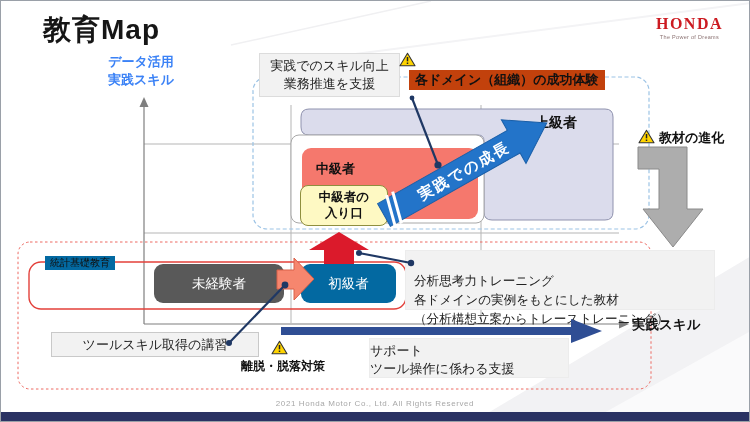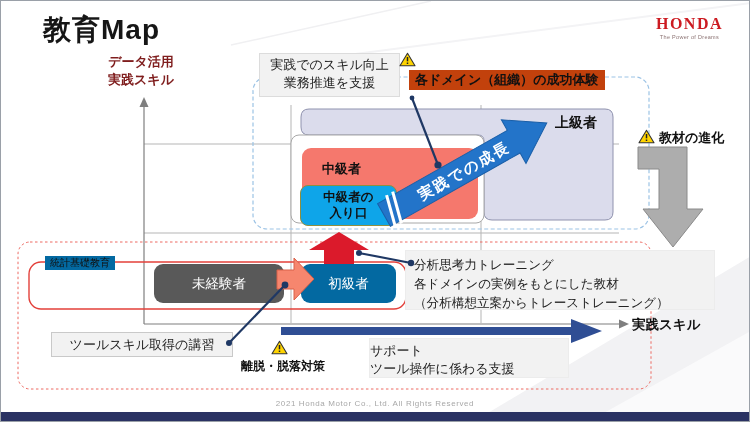--- a/index.html
+++ b/index.html
@@ -14,41 +14,41 @@
   .pre { white-space: pre-line; }
   svg.layer { position: absolute; left: 0; top: 0; width: 750px; height: 422px; }
   svg.fg { pointer-events: none; }
 
   .title { left: 18px; top: 10px; font-size: 28px; font-weight: bold; color: #161616; letter-spacing: 1px; margin-left: 24px; }
 
   .logo { right: 26px; top: 15px; text-align: center; }
   .logo .brand { font-family: "Liberation Serif", serif; font-weight: bold; font-size: 16px; letter-spacing: 1.5px; color: #cc1a21; line-height: 1; text-align: right; }
   .logo .tagline { font-size: 5.5px; color: #8c7373; margin-top: 2px; letter-spacing: 0.3px; }
 
-  .y-label { left: 88px; top: 52px; width: 104px; text-align: center; font-weight: bold; font-size: 13px; line-height: 1.35; color: #7f1d1d; }
+  .y-label { left: 88px; top: 52px; width: 104px; text-align: center; font-weight: bold; font-size: 13px; line-height: 1.35; color: #3b82f6; }
   .x-label { left: 631px; top: 315px; font-weight: bold; font-size: 13.5px; color: #111; }
 
   .callout { background: #f2f2f2; border: 1px solid #dcdcdc; color: #222; }
-  .callout.center { display: flex; align-items: center; justify-content: center; text-align: center; font-family: Liberation Mono, monospace; }
+  .callout.center { display: flex; align-items: center; justify-content: center; text-align: center; }
 
   .co-practice { left: 258px; top: 52px; width: 141px; height: 44px; font-size: 13px; line-height: 1.35; }
-  .co-analysis { left: 404px; top: 249px; width: 310px; height: 60px; font-size: 12.6px; line-height: 1.5; padding: 5px 8px; border-color:#ececec; }
-  .co-tool { left: 50px; top: 331px; width: 182px; height: 25px; font-size: 13px; border-color:#c9c9c9; }
+  .co-analysis { left: 404px; top: 249px; width: 310px; height: 60px; font-size: 12.6px; line-height: 1.5; padding: 21px 8px; border-color:#ececec; }
+  .co-tool { left: 50px; top: 331px; width: 208px; height: 25px; font-size: 13px; border-color:#c9c9c9; }
   .co-support { left: 368px; top: 337px; width: 200px; height: 40px; font-size: 13px; line-height: 1.4; padding: 3px 0; border-color:#ececec; }
 
   .lbl-domain { left: 408px; top: 69px; background: #c2410c; padding: 1px 6px; font-weight: bold; font-size: 13px; color: #111; }
   .lbl-material { left: 658px; top: 128px; font-weight: bold; font-size: 13px; color: #111; }
   .lbl-stats { left: 44px; top: 255px; background: #0369a1; padding: 0 5px; font-size: 10px; color: #111; }
   .lbl-dropout { left: 240px; top: 357px; width: 106px; text-align: left; font-weight: bold; font-size: 12px; color: #111; }
-  .lbl-advanced { left: 516px; top: 113px; width: 80px; text-align: right; font-weight: bold; font-size: 14px; color: #111; }
+  .lbl-advanced { left: 496px; top: 113px; width: 80px; text-align: right; font-weight: bold; font-size: 14px; color: #111; }
 
   .box { border-radius: 9px; display: flex; align-items: center; justify-content: center; }
   .box-intermediate { left: 301px; top: 147px; width: 176px; height: 71px; background: #f5786d; border-radius: 9px; }
-  .box-intermediate .t { position: absolute; left: 20px; top: 12px; font-weight: bold; font-size: 13px; color: #111; }
-  .box-entry { left: 299px; top: 184px; width: 97px; height: 41px; background: #0ea5e9; border: 1px solid #8f8f3f; font-weight: bold; font-size: 12.5px; line-height: 1.25; text-align: center; color: #111; border-radius: 8px; }
+  .box-intermediate .t { position: absolute; left: 14px; top: 12px; font-weight: bold; font-size: 13px; color: #111; }
+  .box-entry { left: 299px; top: 184px; width: 88px; height: 41px; background: #fef9c3; border: 1px solid #8f8f3f; font-weight: bold; font-size: 12.5px; line-height: 1.25; text-align: center; color: #111; border-radius: 8px; }
   .box-inexp { left: 153px; top: 263px; width: 130px; height: 39px; background: #595959; color: #fff; font-size: 13.5px; }
   .box-beginner { left: 300px; top: 263px; width: 95px; height: 39px; background: #0369a1; color: #fff; font-size: 13.5px; }
 
   .warn { position: absolute; width: 17px; height: 15px; }
   .warn-domain { left: 398px; top: 51px; }
   .warn-material { left: 637px; top: 128px; }
   .warn-dropout { left: 270px; top: 339px; }
 
   .footer { left: 0; top: 398px; width: 100%; text-align: center; font-size: 8px; color: #a8a8a8; letter-spacing: 0.6px; }
   .bottom-bar { left: 0; bottom: 0; width: 100%; height: 9px; background: #2a3263; }

